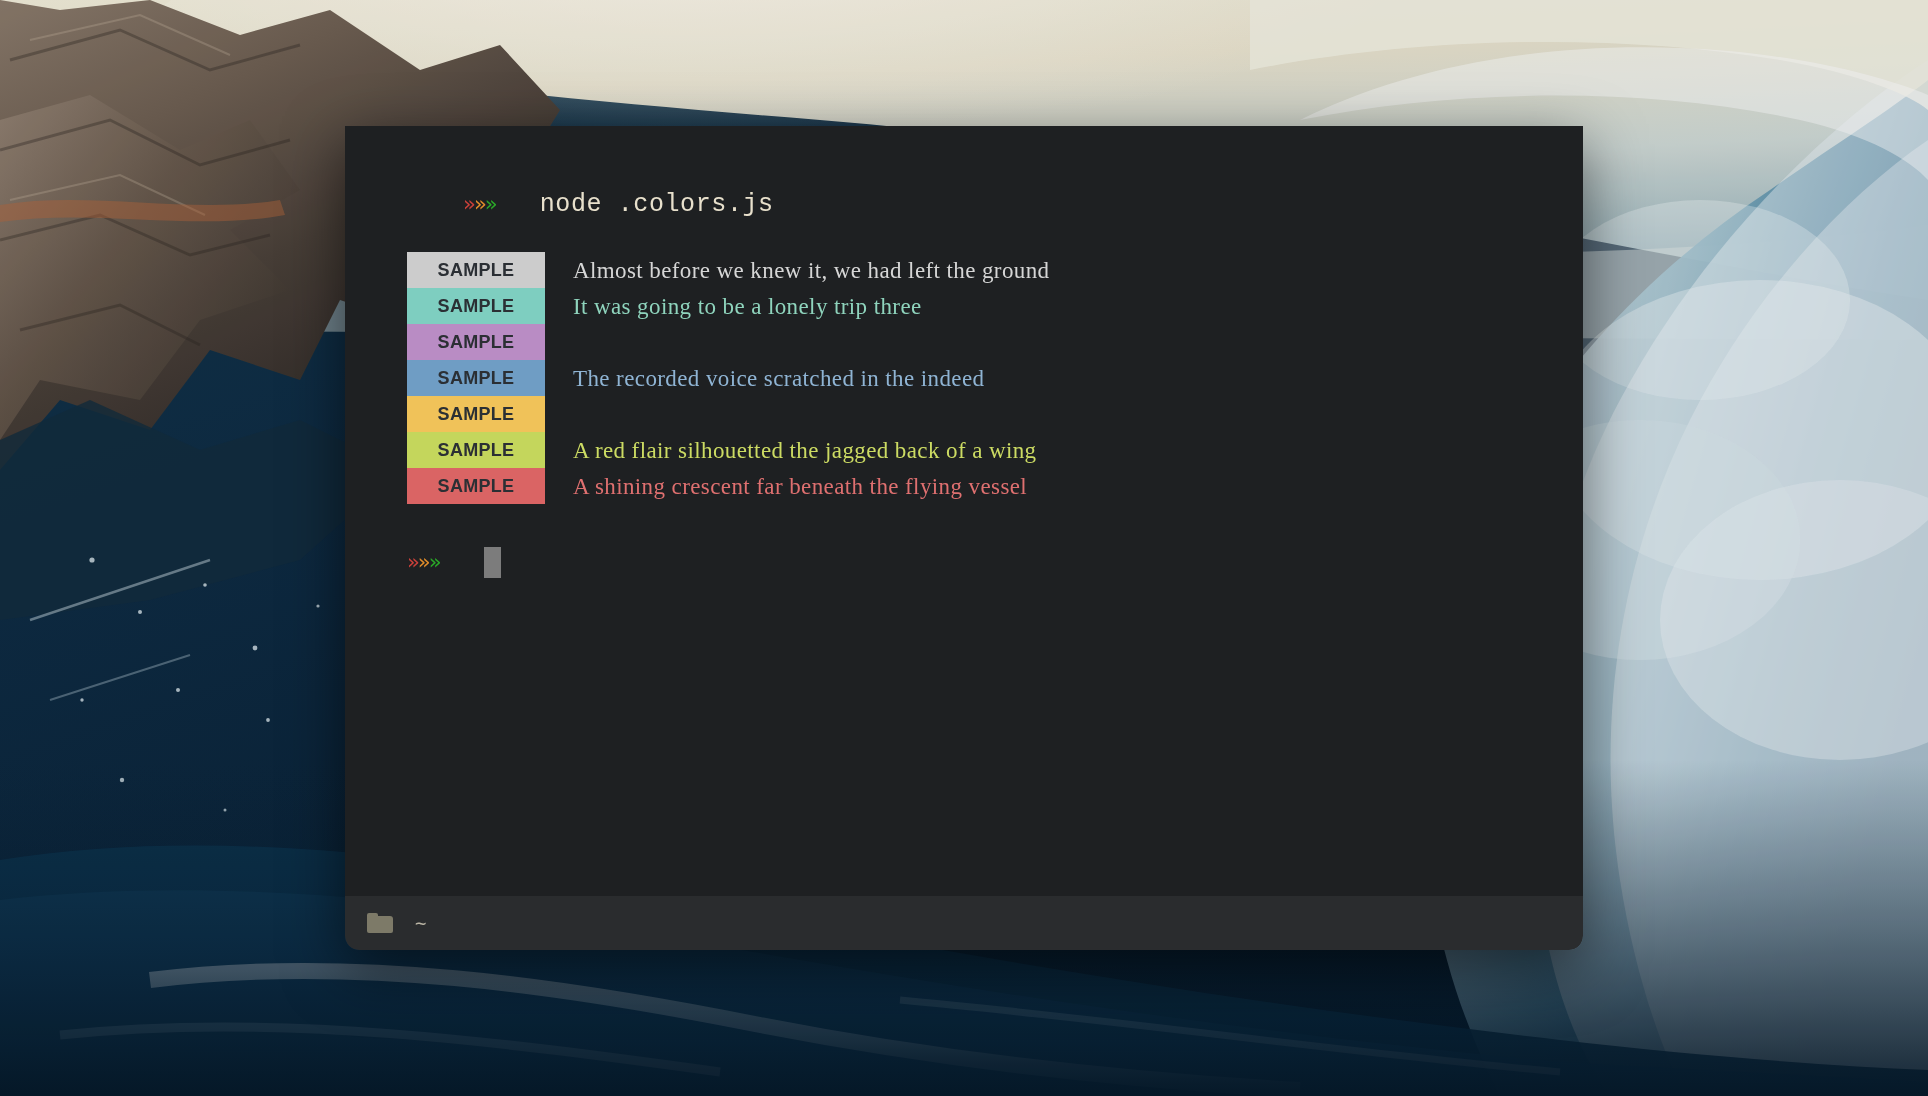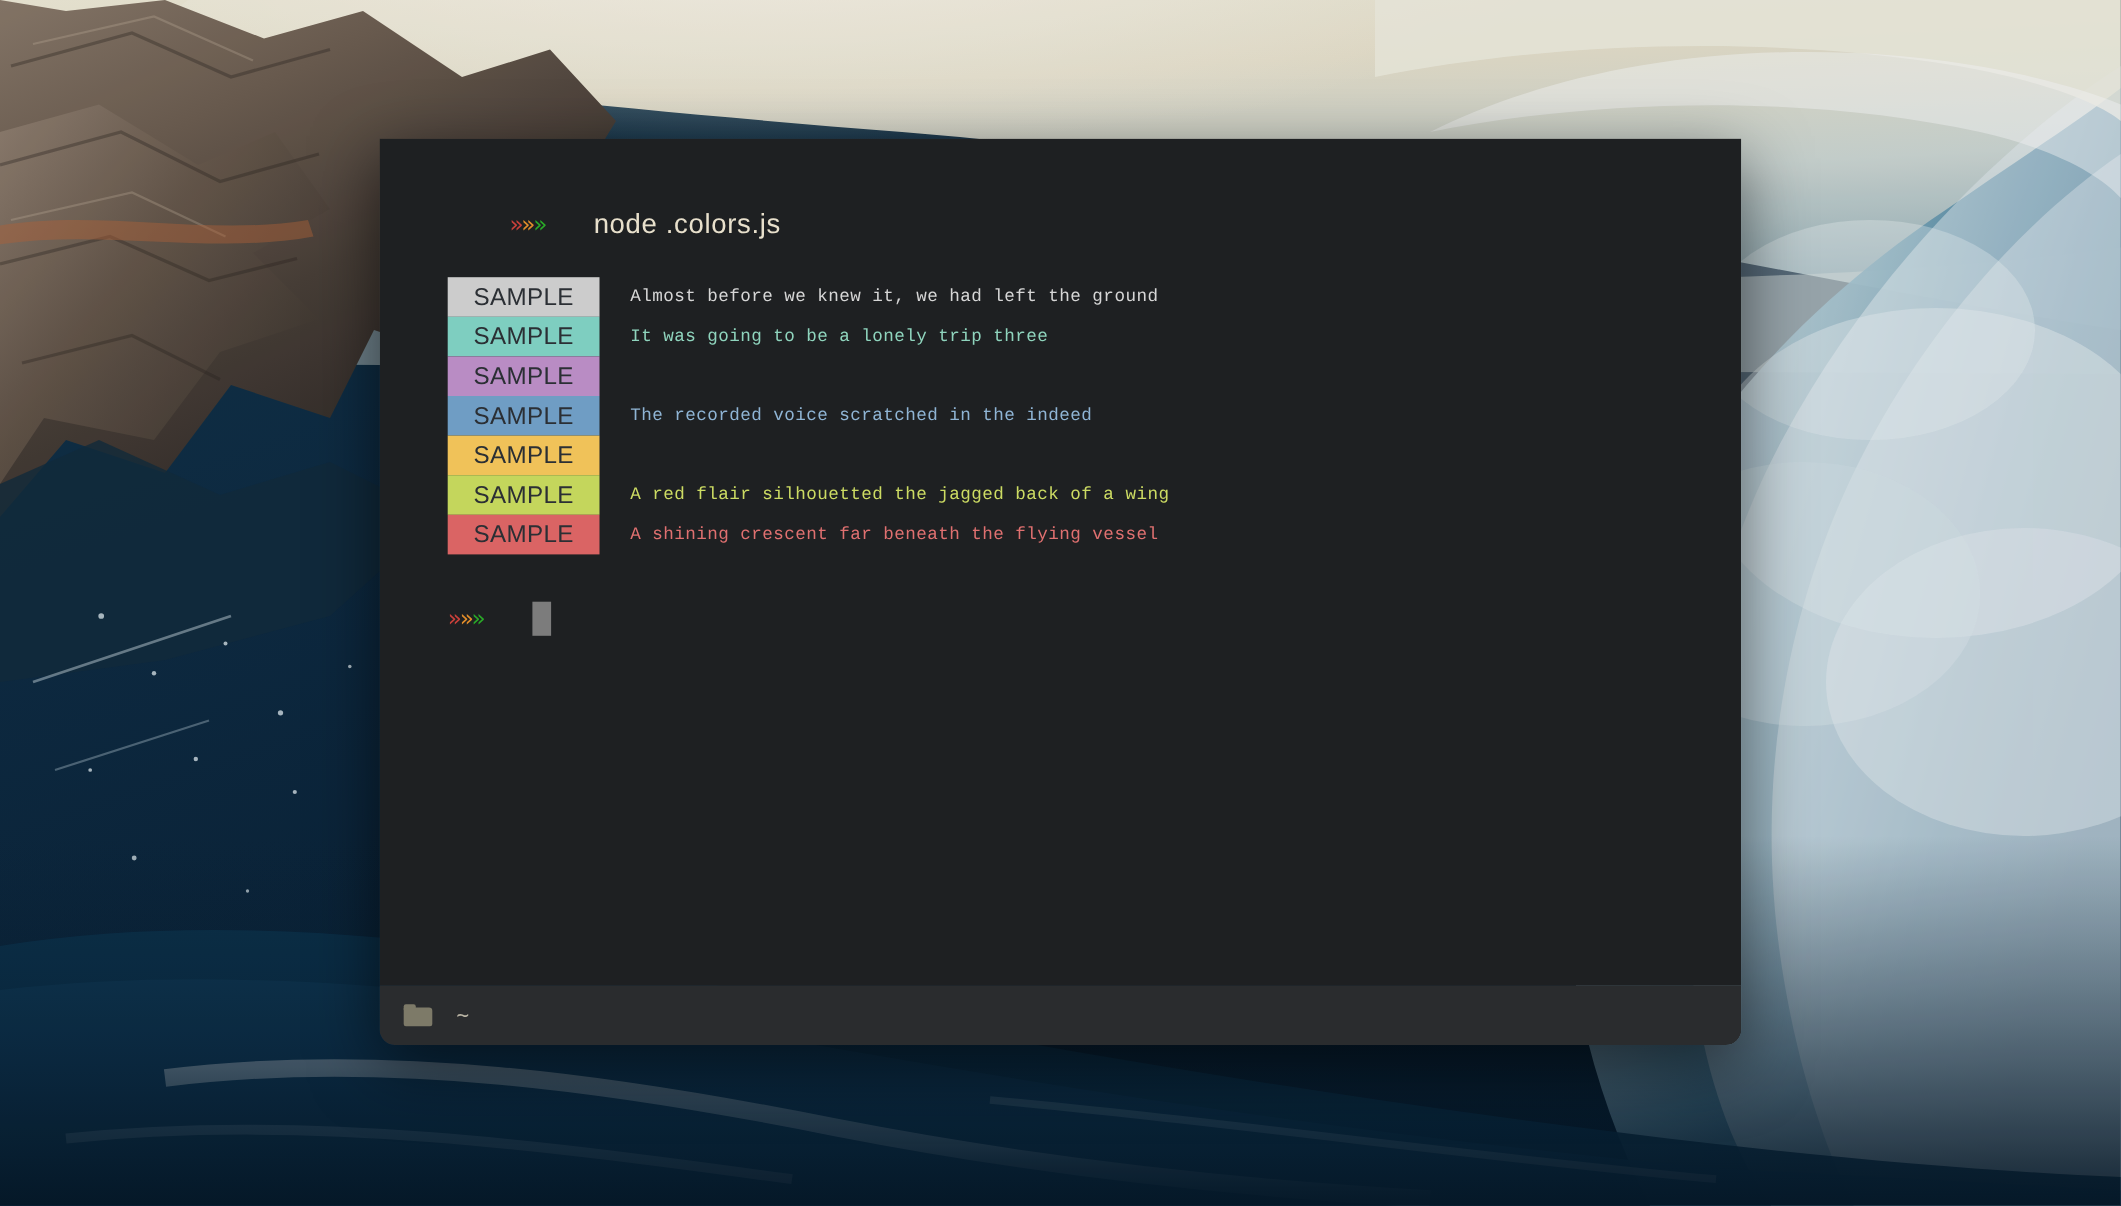--- a/index.html
+++ b/index.html
@@ -61,21 +61,21 @@
     letter-spacing: -2px;
     line-height: 1;
     user-select: none;
   }
   .chev { display: inline; }
   .chev-1 { color: #c9403a; }
   .chev-2 { color: #e08c2a; }
   .chev-3 { color: #2aa828; }
 
   .command-text {
-    font-family: Liberation Sans, sans-serif;
+    font-family: Liberation Mono, monospace;
     font-size: 25px;
     color: #e8e0cc;
     margin-left: 44px;
     letter-spacing: 0.6px;
   }
 
   
   #sample-block {
     margin-top: 28px;
   }
@@ -84,31 +84,32 @@
     align-items: stretch;
     height: 36px;
   }
   .swatch {
     width: 138px;
     min-width: 138px;
     display: flex;
     align-items: center;
     justify-content: center;
     font-family: "Liberation Sans", "DejaVu Sans", sans-serif;
-    font-size: 22px;
+    font-size: 18px;
     color: #2b2f34;
     letter-spacing: 0.3px;
     line-height: 1;
+    font-weight: bold;
   }
   .line-text {
     margin-left: 28px;
     display: flex;
     align-items: center;
-    font-family: Liberation Mono, monospace;
-    font-size: 16px;
+    font-family: Liberation Serif, serif;
+    font-size: 23px;
     letter-spacing: 0.4px;
     white-space: pre;
     line-height: 1;
   }
 
   
   #trailing-prompt {
     margin-top: 38px;
     display: flex;
     align-items: center;

